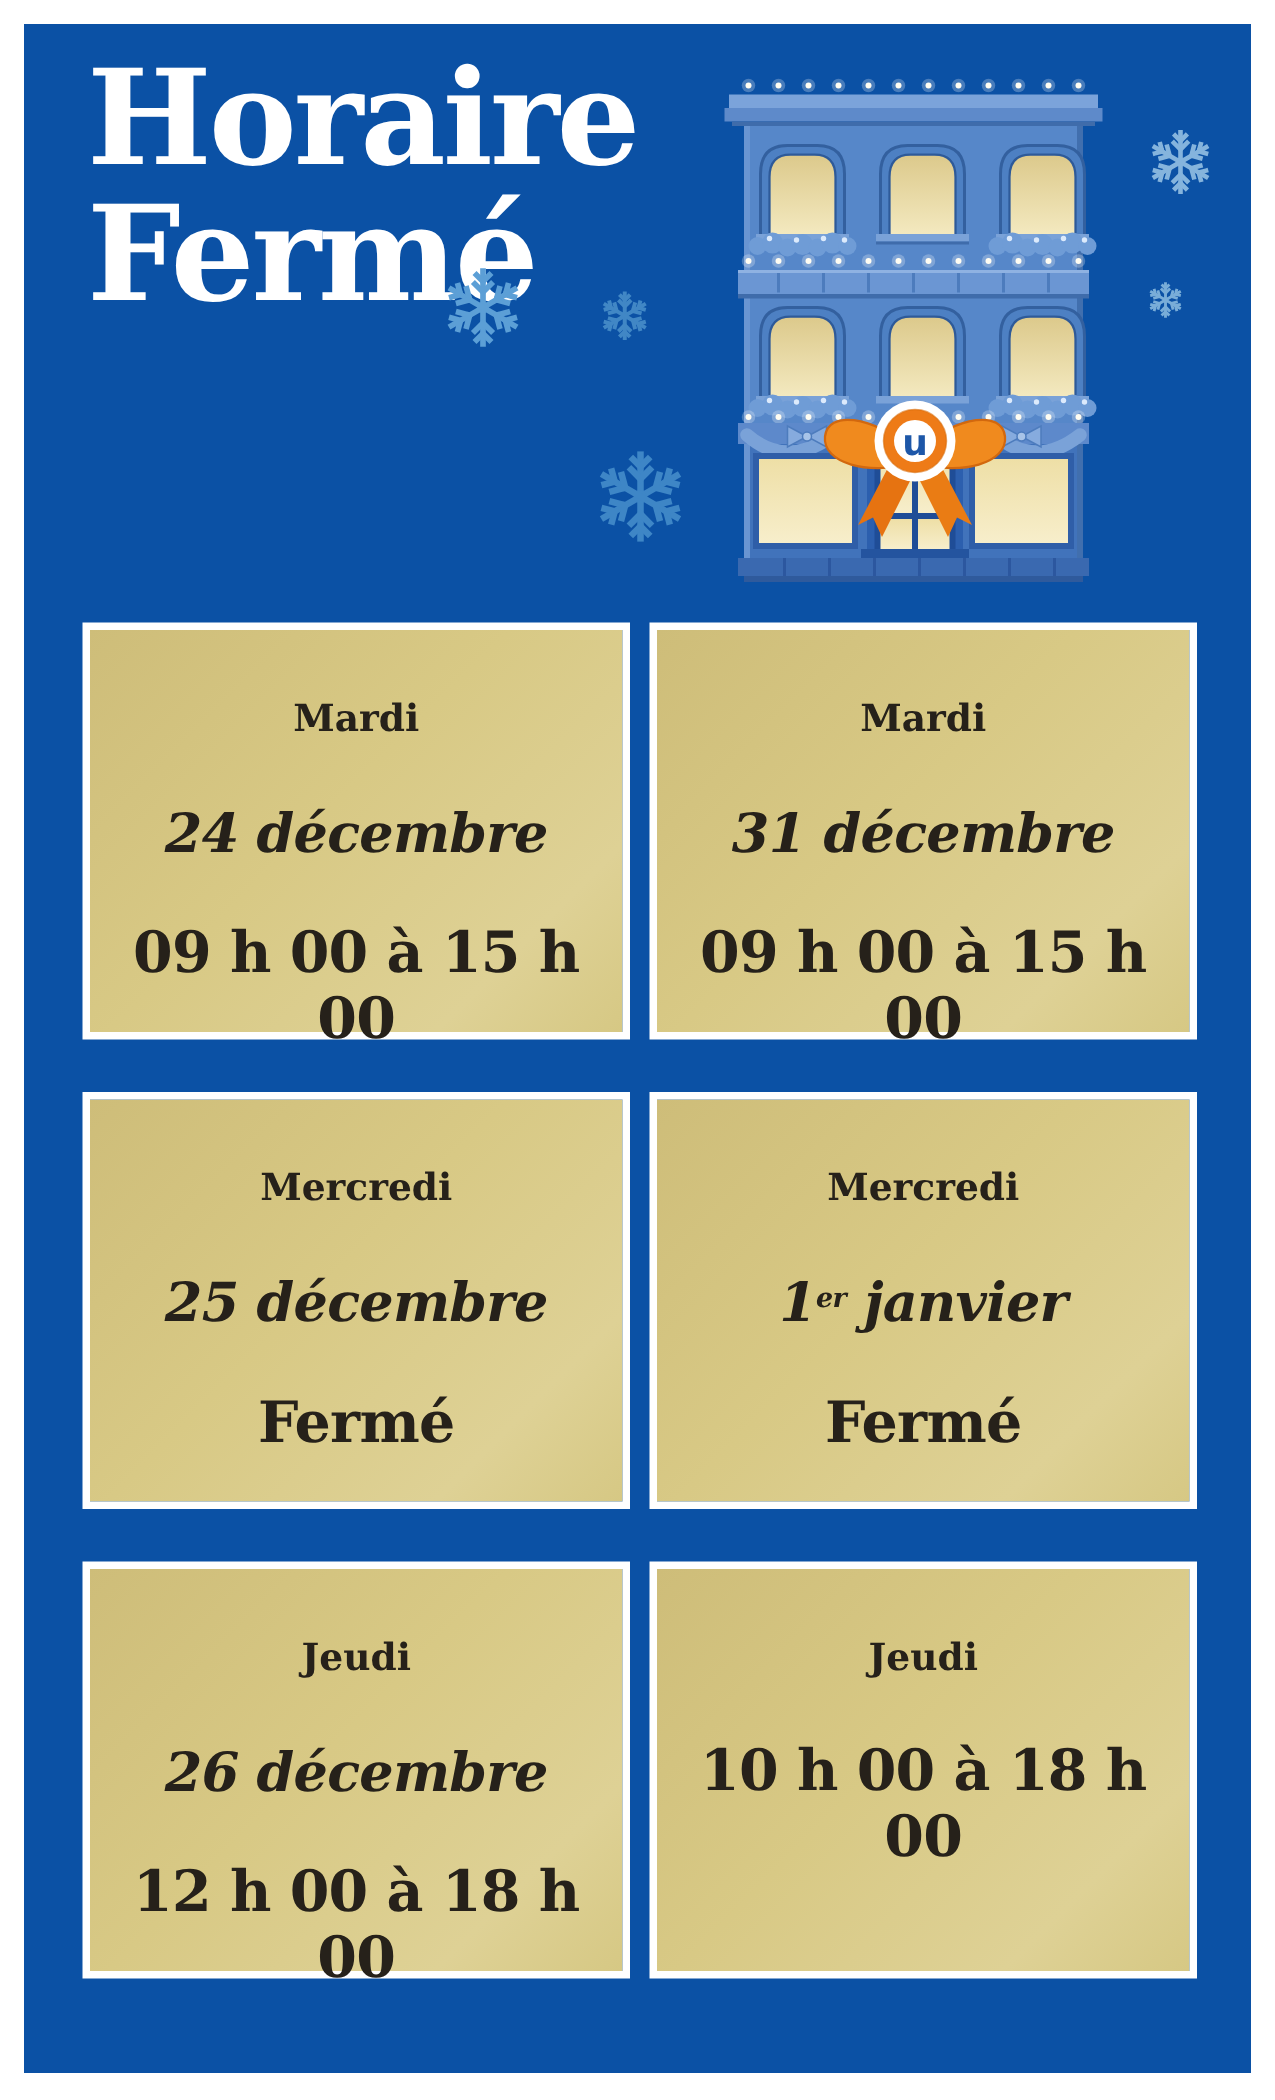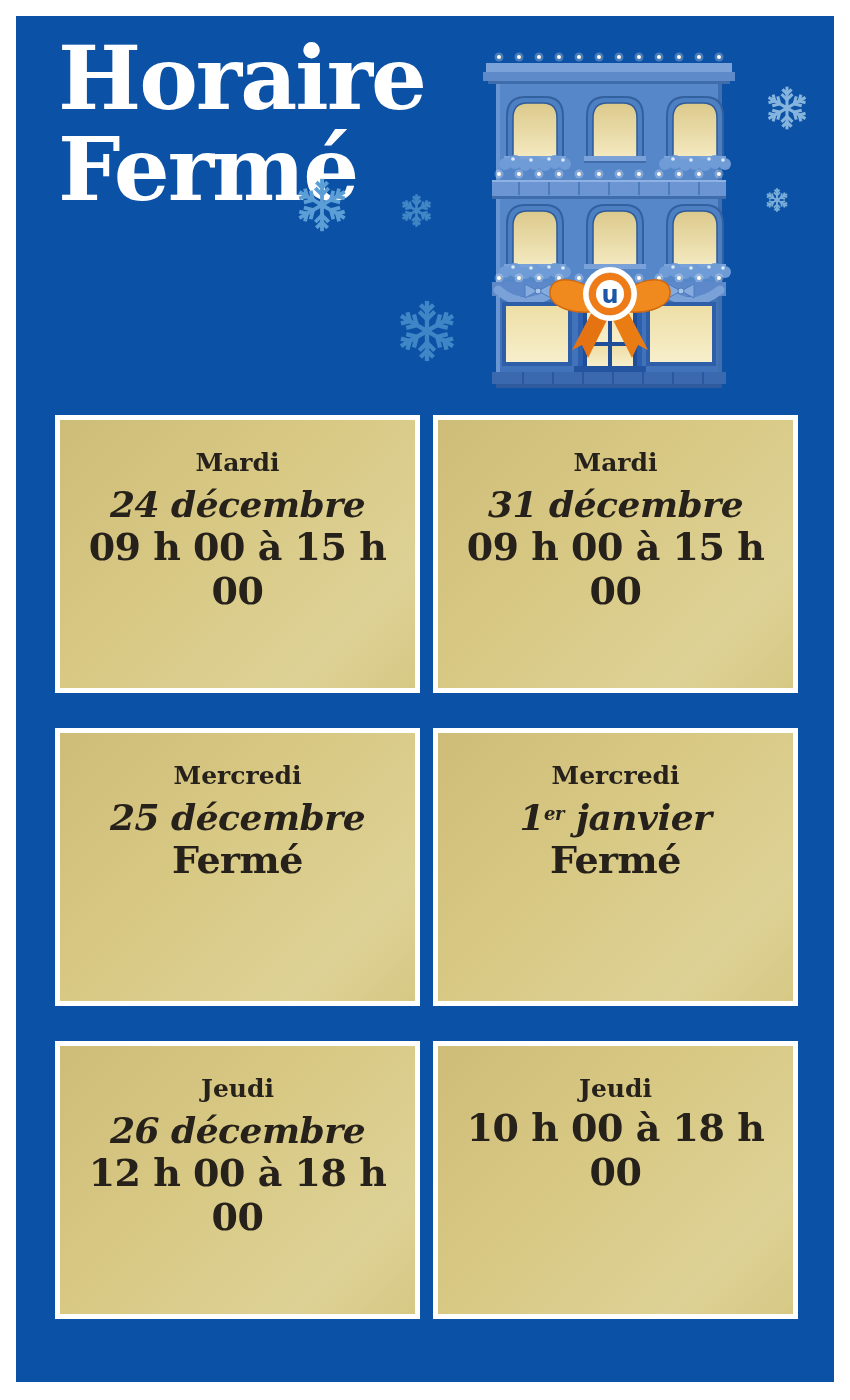--- a/index.html
+++ b/index.html
@@ -21,21 +21,21 @@
     position:absolute;left:55px;top:415px;
     display:grid;grid-template-columns:365px 365px;column-gap:13px;
     grid-auto-rows:278px;row-gap:35px;
   }
   .card{
     box-sizing:border-box;border:5px solid #ffffff;
     background:linear-gradient(135deg,#cebd79 0%,#d8c985 45%,#ded195 80%,#d6c884 100%);
   }
   .card-inner{
     height:100%;display:flex;flex-direction:column;align-items:center;
-    text-align:center;padding-top:26px;color:#26211a;font-weight:700;
+    text-align:center;padding-top:42px;color:#26211a;font-weight:700;gap:36px;
   }
   .card-day{font-size:25px;line-height:34px;}
   .card-date{font-size:36px;line-height:42px;letter-spacing:-0.5px;font-style:italic;}
   .date-sup{font-size:.5em;vertical-align:.55em;margin-top:21px;}
   .card-hours{font-size:38px;line-height:44px;letter-spacing:-0.5px;}
 </style>
 </head>
 <body>
 
 <svg width="0" height="0" style="position:absolute" aria-hidden="true">

